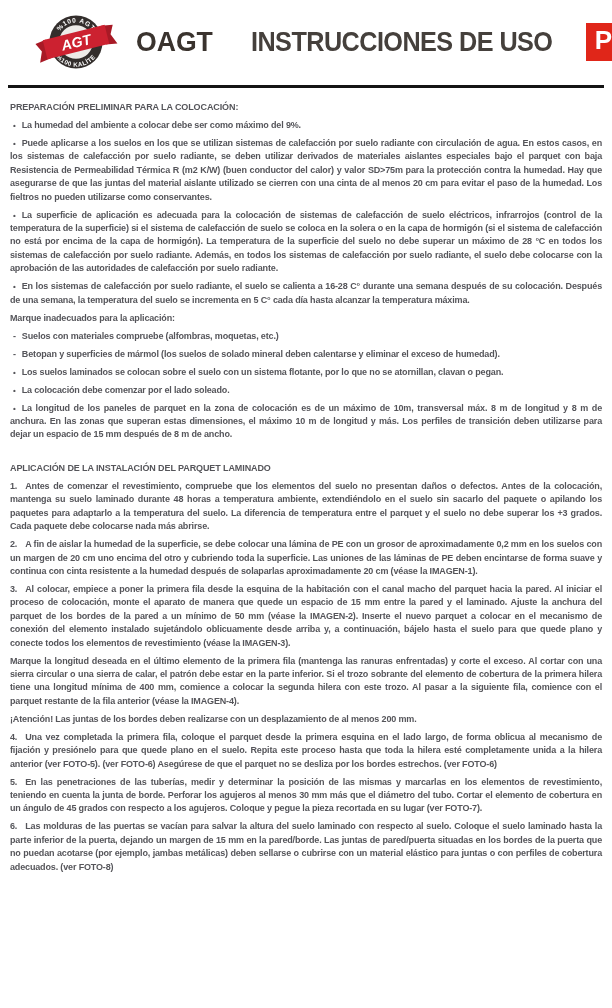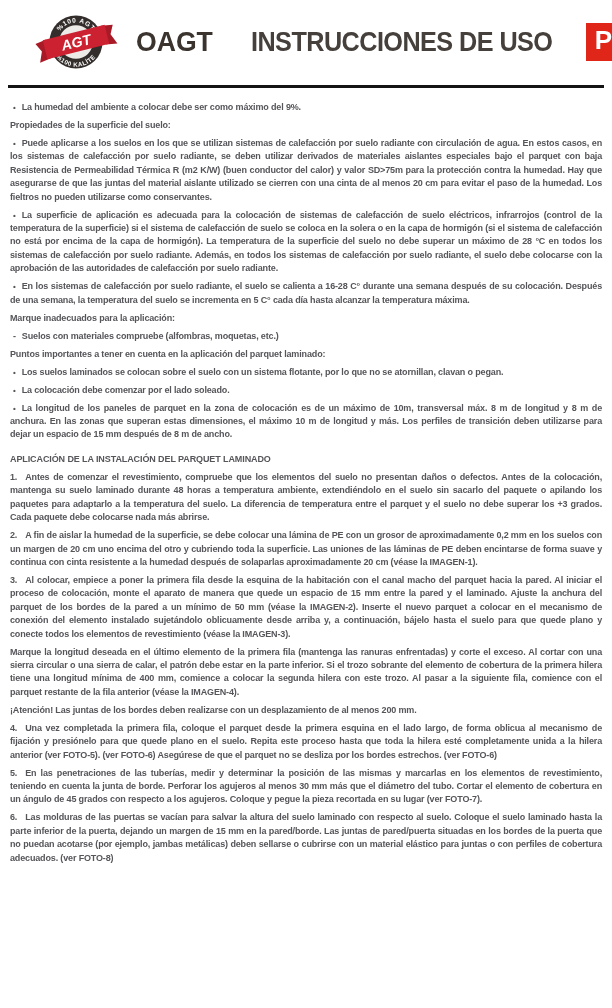--- a/index.html
+++ b/index.html
@@ -34,21 +34,21 @@
   }
   .rule{border:0;border-top:3px solid #141414;margin:5px 8px 0 8px;}
   
   .content{
     padding:13px 10px 0 10px;
     font-size:9px;font-weight:700;line-height:13.4px;
     letter-spacing:-0.15px;text-align:justify;
   }
   .content p{margin:0 0 4.6px 0;}
   .hd{margin:6px 0 4.6px 0;}
-  .hd.big{margin-top:11px;letter-spacing:-0.1px;}
+  .hd.big{margin-top:20px;letter-spacing:-0.1px;}
   .mk{display:inline-block;padding:0 6px 0 3px;}
   .mk.bullet{font-size:8px;}
   .mk.num{padding:0 8px 0 0;}
 </style>
 </head>
 <body>
 
 <div class="page">
 
   <div class="header">
@@ -74,34 +74,34 @@
     </svg>
     <div class="brand">OAGT</div>
     <div class="doc-title">INSTRUCCIONES DE USO</div>
     <div class="badge">Parquet</div>
   </div>
 
   <hr class="rule">
 
   <div class="content">
 
+    <p class="hd big" style="margin-top:0;">PREPARACIÓN PRELIMINAR PARA LA COLOCACIÓN:</p>
 
     <p><span class="mk bullet">•</span><span>La humedad del ambiente a colocar debe ser como máximo del 9%.</span></p>
 
-    <p class="hd">Propiedades de la superficie del suelo:</p>
 
     <p><span class="mk bullet">•</span><span>Puede aplicarse a los suelos en los que se utilizan sistemas de calefacción por suelo radiante con circulación de agua. En estos casos, en los sistemas de calefacción por suelo radiante, se deben utilizar derivados de materiales aislantes especiales bajo el parquet con baja Resistencia de Permeabilidad Térmica R (m2 K/W) (buen conductor del calor) y valor SD&gt;75m para la protección contra la humedad. Hay que asegurarse de que las juntas del material aislante utilizado se cierren con una cinta de al menos 20 cm para evitar el paso de la humedad. Los fieltros no pueden utilizarse como conservantes.</span></p>
     <p><span class="mk bullet">•</span><span>La superficie de aplicación es adecuada para la colocación de sistemas de calefacción de suelo eléctricos, infrarrojos (control de la temperatura de la superficie) si el sistema de calefacción de suelo se coloca en la solera o en la capa de hormigón (si el sistema de calefacción no está por encima de la capa de hormigón). La temperatura de la superficie del suelo no debe superar un máximo de 28 °C en todos los sistemas de calefacción por suelo radiante. Además, en todos los sistemas de calefacción por suelo radiante, el suelo debe colocarse con la aprobación de las autoridades de calefacción por suelo radiante.</span></p>
     <p><span class="mk bullet">•</span><span>En los sistemas de calefacción por suelo radiante, el suelo se calienta a 16-28 C° durante una semana después de su colocación. Después de una semana, la temperatura del suelo se incrementa en 5 C° cada día hasta alcanzar la temperatura máxima.</span></p>
 
     <p class="hd">Marque inadecuados para la aplicación:</p>
 
     <p><span class="mk">-</span><span>Suelos con materiales compruebe (alfombras, moquetas, etc.)</span></p>
+    <p><span class="mk">-</span><span>Betopan y superficies de mármol (los suelos de solado mineral deben calentarse y eliminar el exceso de humedad).</span></p>
 
-    <p class="hd">Puntos importantes a tener en cuenta en la aplicación del parquet laminado:</p>
 
     <p><span class="mk bullet">•</span><span>Los suelos laminados se colocan sobre el suelo con un sistema flotante, por lo que no se atornillan, clavan o pegan.</span></p>
     <p><span class="mk bullet">•</span><span>La colocación debe comenzar por el lado soleado.</span></p>
     <p><span class="mk bullet">•</span><span>La longitud de los paneles de parquet en la zona de colocación es de un máximo de 10m, transversal máx. 8 m de longitud y 8 m de anchura. En las zonas que superan estas dimensiones, el máximo 10 m de longitud y más. Los perfiles de transición deben utilizarse para dejar un espacio de 15 mm después de 8 m de ancho.</span></p>
 
     <p class="hd big">APLICACIÓN DE LA INSTALACIÓN DEL PARQUET LAMINADO</p>
 
     <p><span class="mk num">1.</span><span>Antes de comenzar el revestimiento, compruebe que los elementos del suelo no presentan daños o defectos. Antes de la colocación, mantenga su suelo laminado durante 48 horas a temperatura ambiente, extendiéndolo en el suelo sin sacarlo del paquete o apilando los paquetes para adaptarlo a la temperatura del suelo. La diferencia de temperatura entre el parquet y el suelo no debe superar los +3 grados. Cada paquete debe colocarse nada más abrirse.</span></p>
     <p><span class="mk num">2.</span><span>A fin de aislar la humedad de la superficie, se debe colocar una lámina de PE con un grosor de aproximadamente 0,2 mm en los suelos con un margen de 20 cm uno encima del otro y cubriendo toda la superficie. Las uniones de las láminas de PE deben encintarse de forma suave y continua con cinta resistente a la humedad después de solaparlas aproximadamente 20 cm (véase la IMAGEN-1).</span></p>
     <p><span class="mk num">3.</span><span>Al colocar, empiece a poner la primera fila desde la esquina de la habitación con el canal macho del parquet hacia la pared. Al iniciar el proceso de colocación, monte el aparato de manera que quede un espacio de 15 mm entre la pared y el laminado. Ajuste la anchura del parquet de los bordes de la pared a un mínimo de 50 mm (véase la IMAGEN-2). Inserte el nuevo parquet a colocar en el mecanismo de conexión del elemento instalado sujetándolo oblicuamente desde arriba y, a continuación, bájelo hasta el suelo para que quede plano y conecte todos los elementos de revestimiento (véase la IMAGEN-3).</span></p>

